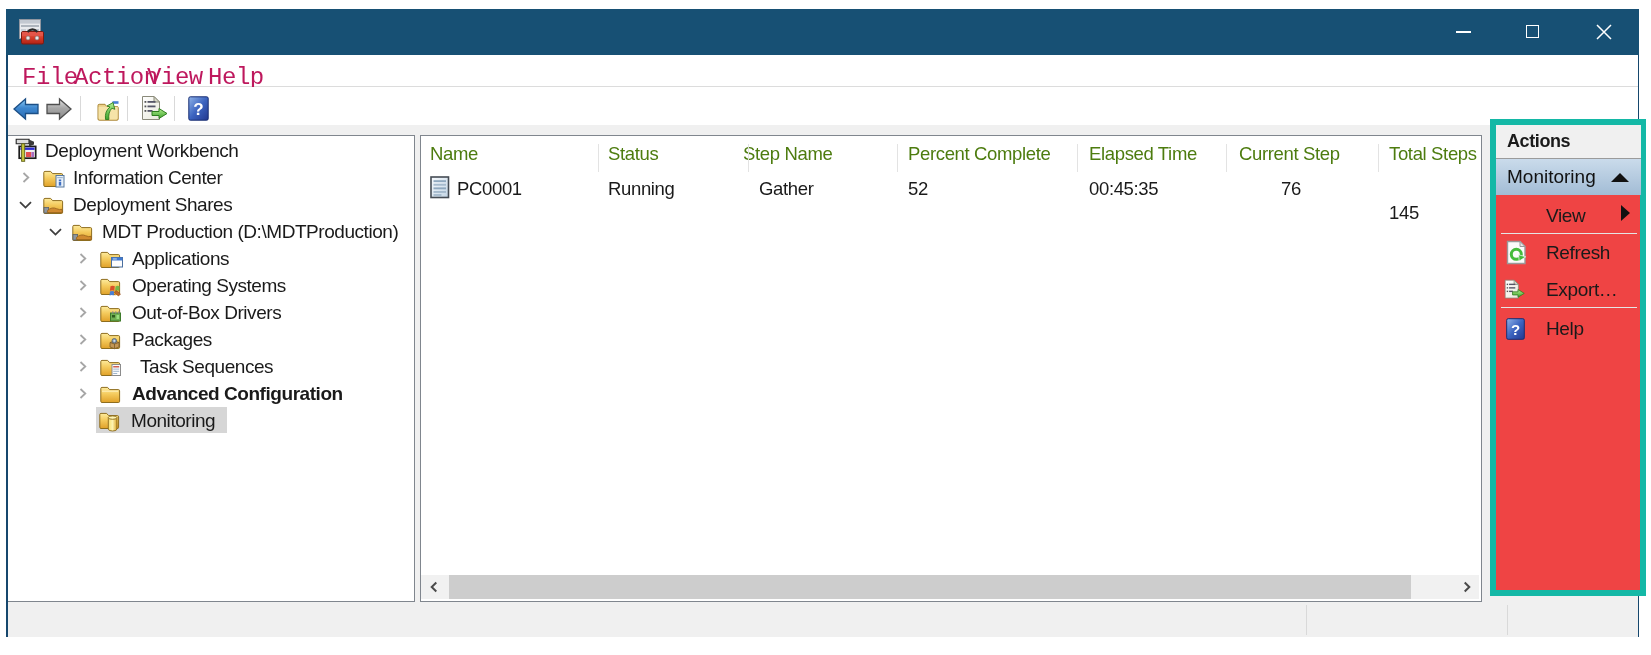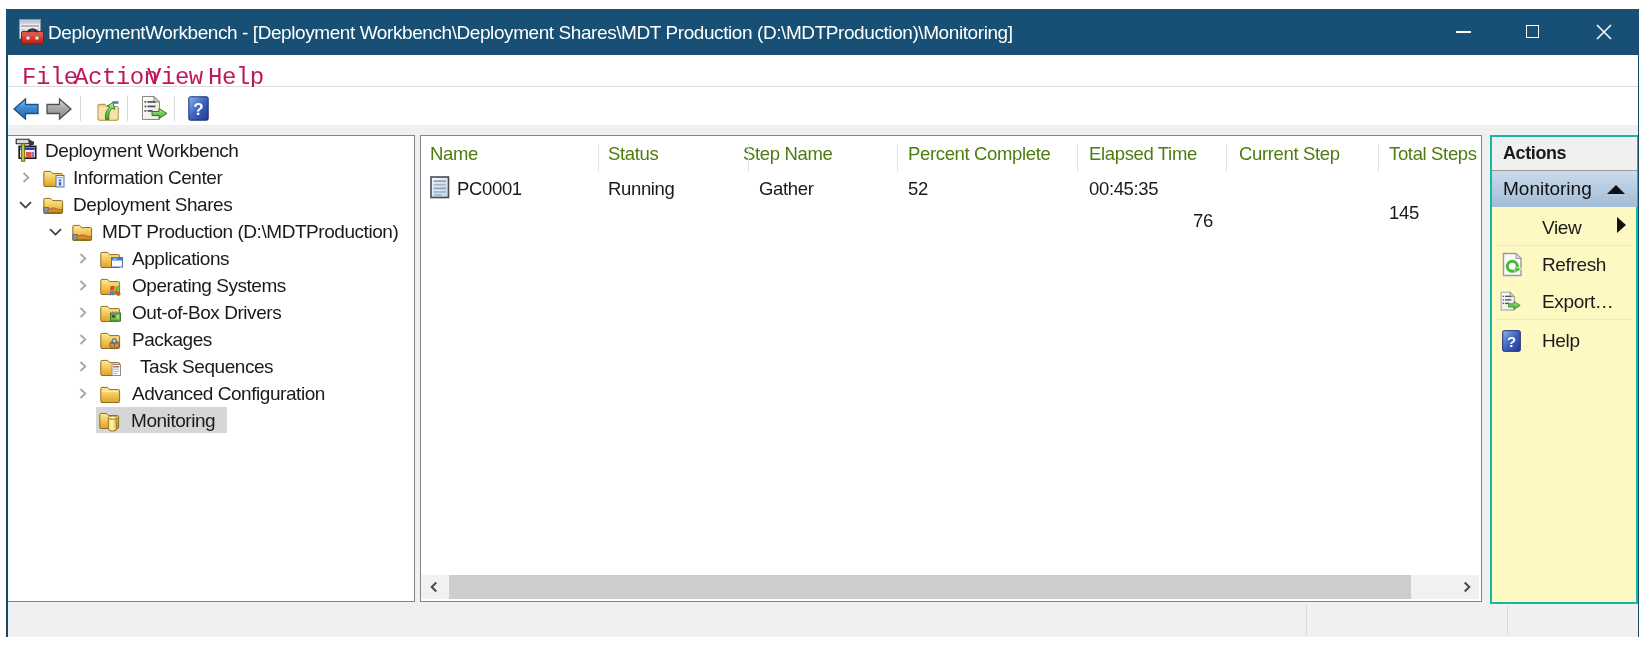--- a/index.html
+++ b/index.html
@@ -8,21 +8,21 @@
 .abs{position:absolute;}
 #win{left:6px;top:9px;width:1630px;height:627px;background:#f0f0f0;border:1px solid #16476d;border-left:2px solid #16476d;border-bottom:none;}
 #titlebar{left:6px;top:9px;width:1633px;height:46px;background:#175074;}
 #title-text{left:48px;top:22px;color:#fff;font-size:19px;letter-spacing:-0.42px;white-space:nowrap;}
 #menubar{left:8px;top:55px;width:1630px;height:31px;background:#fff;border-bottom:1px solid #dcdcdc;}
 .menuitem{position:absolute;font-size:24px;letter-spacing:-0.45px;color:#be185d;font-family:Liberation Mono, monospace;}
 #toolbar{left:8px;top:87px;width:1630px;height:38px;background:#fff;}
 .tsep{position:absolute;top:4px;width:1px;height:25px;background:#d9d9d9;}
 #treepanel{left:8px;top:135px;width:406px;height:465px;background:#fff;border:1px solid #80868e;border-left:none;}
 #centerpanel{left:420px;top:135px;width:1060px;height:465px;background:#fff;border:1px solid #80868e;}
-#actionspanel{left:1490px;top:135px;width:144px;height:465px;background:#fef9c3;border:2px solid #14b8a6;}
+#actionspanel{left:1490px;top:119px;width:144px;height:465px;background:#ef4444;border:6px solid #14b8a6;}
 .trow{position:absolute;height:27px;line-height:27px;font-size:19px;letter-spacing:-0.45px;color:#1a1a1a;white-space:nowrap;}
 #sel{left:96px;top:270px;width:131px;height:26px;background:#d6d6d6;}
 .hcell{position:absolute;top:0;font-size:18.5px;letter-spacing:-0.35px;color:#4d7c0f;line-height:36px;white-space:nowrap;}
 .hsep{position:absolute;top:8px;width:1px;height:28px;background:#e3e3e3;}
 .rcell{position:absolute;top:39px;font-size:18.5px;letter-spacing:-0.35px;color:#1a1a1a;line-height:27px;white-space:nowrap;}
 #hscroll{left:0px;top:439px;width:1058px;height:24px;background:#f1f1f1;}
 #hthumb{left:28px;top:0;width:962px;height:24px;background:#cdcdcd;}
 .acthead{left:0;top:0;width:145px;height:33px;background:#f0f0f0;border-bottom:1px solid #9b9b9b;
   font-size:18px;letter-spacing:-0.4px;font-weight:bold;color:#1a1a1a;line-height:33px;}
 #actblue{left:0;top:34px;width:145px;height:36px;background:linear-gradient(#cadbeb,#a2bcd5);
@@ -91,21 +91,20 @@
       <rect x="2" y="10" width="5" height="8" fill="#c9cfd6"></rect>
       <rect x="8.5" y="10" width="11.5" height="2" fill="#b6bdc5"></rect>
       <path d="M8 16 q4.5 -4 9 0 l-1.5 2 h-6 z" fill="#3a3a3a"></path>
       <rect x="2.5" y="12.5" width="22" height="12.5" rx="1.5" fill="url(#redg)" stroke="#7e1a10"></rect>
       <rect x="3" y="13" width="21" height="4" fill="#e4564a" opacity="0.85"></rect>
       <path d="M8.5 13 q5 -5 10 0" fill="none" stroke="#2a2a2a" stroke-width="2.2"></path>
       <circle cx="9" cy="19" r="2" fill="#e8e8e8" stroke="#707070" stroke-width="0.6"></circle>
       <circle cx="18" cy="19" r="2" fill="#e8e8e8" stroke="#707070" stroke-width="0.6"></circle>
     </svg>
   </div>
-  <div class="abs" id="title-text">DeploymentWorkbench - [Deployment Workbench\Deployment Shares\MDT Production (D:\MDTProduction)\Monitoring]</div>
 
   <div class="abs" style="left:1456px;top:31px;width:15px;height:2px;background:#fff;"></div>
   <div class="abs" style="left:1526px;top:25px;width:11px;height:11px;border:1.5px solid #fff;"></div>
   <div class="abs" id="closex" style="left:1596px;top:24px;">
     <svg width="16" height="16" viewBox="0 0 16 16">
       <path d="M1 1 L15 15 M15 1 L1 15" stroke="#ffffff" stroke-width="1.5" fill="none"></path>
     </svg>
   </div>
 
   <div class="abs" id="menubar"></div>
@@ -307,21 +306,21 @@
         <svg width="8" height="13" viewBox="0 0 8 13">
           <polyline points="1.5,2 6.3,6.5 1.5,11" stroke="#a6a6a6" stroke-width="1.8" fill="none"></polyline>
         </svg>
       </div>
     <div class="abs" style="left:100px;top:384px;">
       <svg width="24" height="20" viewBox="0 0 24 20">
         <path d="M0.8 17.3 V4.6 Q0.8 3.4 2 3.4 H7.6 L9.6 5.6 H18.4 Q19.6 5.6 19.6 6.8 V17.3 Q19.6 18.5 18.4 18.5 H2 Q0.8 18.5 0.8 17.3 Z" fill="url(#fg)" stroke="#8e6d1e"></path>
         <path d="M2 7.2 H18" stroke="#fff3c4" stroke-width="1" opacity="0.9"></path>
       </svg>
     </div>
-    <div class="trow" style="left:132px;top:380px;">Advanced Configuration</div>
+    <div class="trow" style="left:132px;top:380px;font-weight:bold;">Advanced Configuration</div>
 
     <div class="abs" style="left:99px;top:410px;">
       <svg width="24" height="22" viewBox="0 0 24 22">
         <path d="M0.8 17.3 V4.6 Q0.8 3.4 2 3.4 H7.6 L9.6 5.6 H18.4 Q19.6 5.6 19.6 6.8 V17.3 Q19.6 18.5 18.4 18.5 H2 Q0.8 18.5 0.8 17.3 Z" fill="url(#fg)" stroke="#8e6d1e"></path>
         <path d="M9.3 7.6 v11.4 q0 2 4.3 2 q4.3 0 4.3 -2 v-11.4 z" fill="url(#cylg)" stroke="#8a691c" stroke-width="0.9"></path>
         <ellipse cx="13.6" cy="7.6" rx="4.3" ry="1.7" fill="#fdf4b4" stroke="#8a691c" stroke-width="0.9"></ellipse>
       </svg>
     </div>
     <div class="trow" style="left:131px;top:407px;">Monitoring</div>
   </div>
@@ -338,21 +337,21 @@
     <div class="hsep" style="left:327px;"></div>
     <div class="hsep" style="left:476px;"></div>
     <div class="hsep" style="left:656px;"></div>
     <div class="hsep" style="left:805px;"></div>
     <div class="hsep" style="left:957px;"></div>
     <div class="rcell" style="left:36px;">PC0001</div>
     <div class="rcell" style="left:187px;">Running</div>
     <div class="rcell" style="left:338px;">Gather</div>
     <div class="rcell" style="left:487px;">52</div>
     <div class="rcell" style="left:668px;">00:45:35</div>
-    <div class="rcell" style="left:772px;margin-top:32px;">76</div>
+    <div class="rcell" style="left:860px;">76</div>
     <div class="rcell" style="left:968px;margin-top:24px;">145</div>
     <div class="abs" id="rowicon" style="left:9px;top:40px;">
       <svg width="20" height="23" viewBox="0 0 20 23">
         <rect x="1" y="1" width="17.5" height="20.5" fill="url(#pcg)" stroke="#454c54" stroke-width="1.6"></rect>
         <rect x="3.5" y="4.2" width="12.5" height="1.9" fill="#8fa8bf"></rect>
         <rect x="3.5" y="7.8" width="12.5" height="1.9" fill="#a5bacd"></rect>
         <rect x="3.5" y="11.4" width="12.5" height="1.9" fill="#8fa8bf"></rect>
         <rect x="3.5" y="15" width="12.5" height="1.9" fill="#a5bacd"></rect>
         <rect x="3.5" y="18.2" width="8" height="1.6" fill="#9db4c8"></rect>
       </svg>

